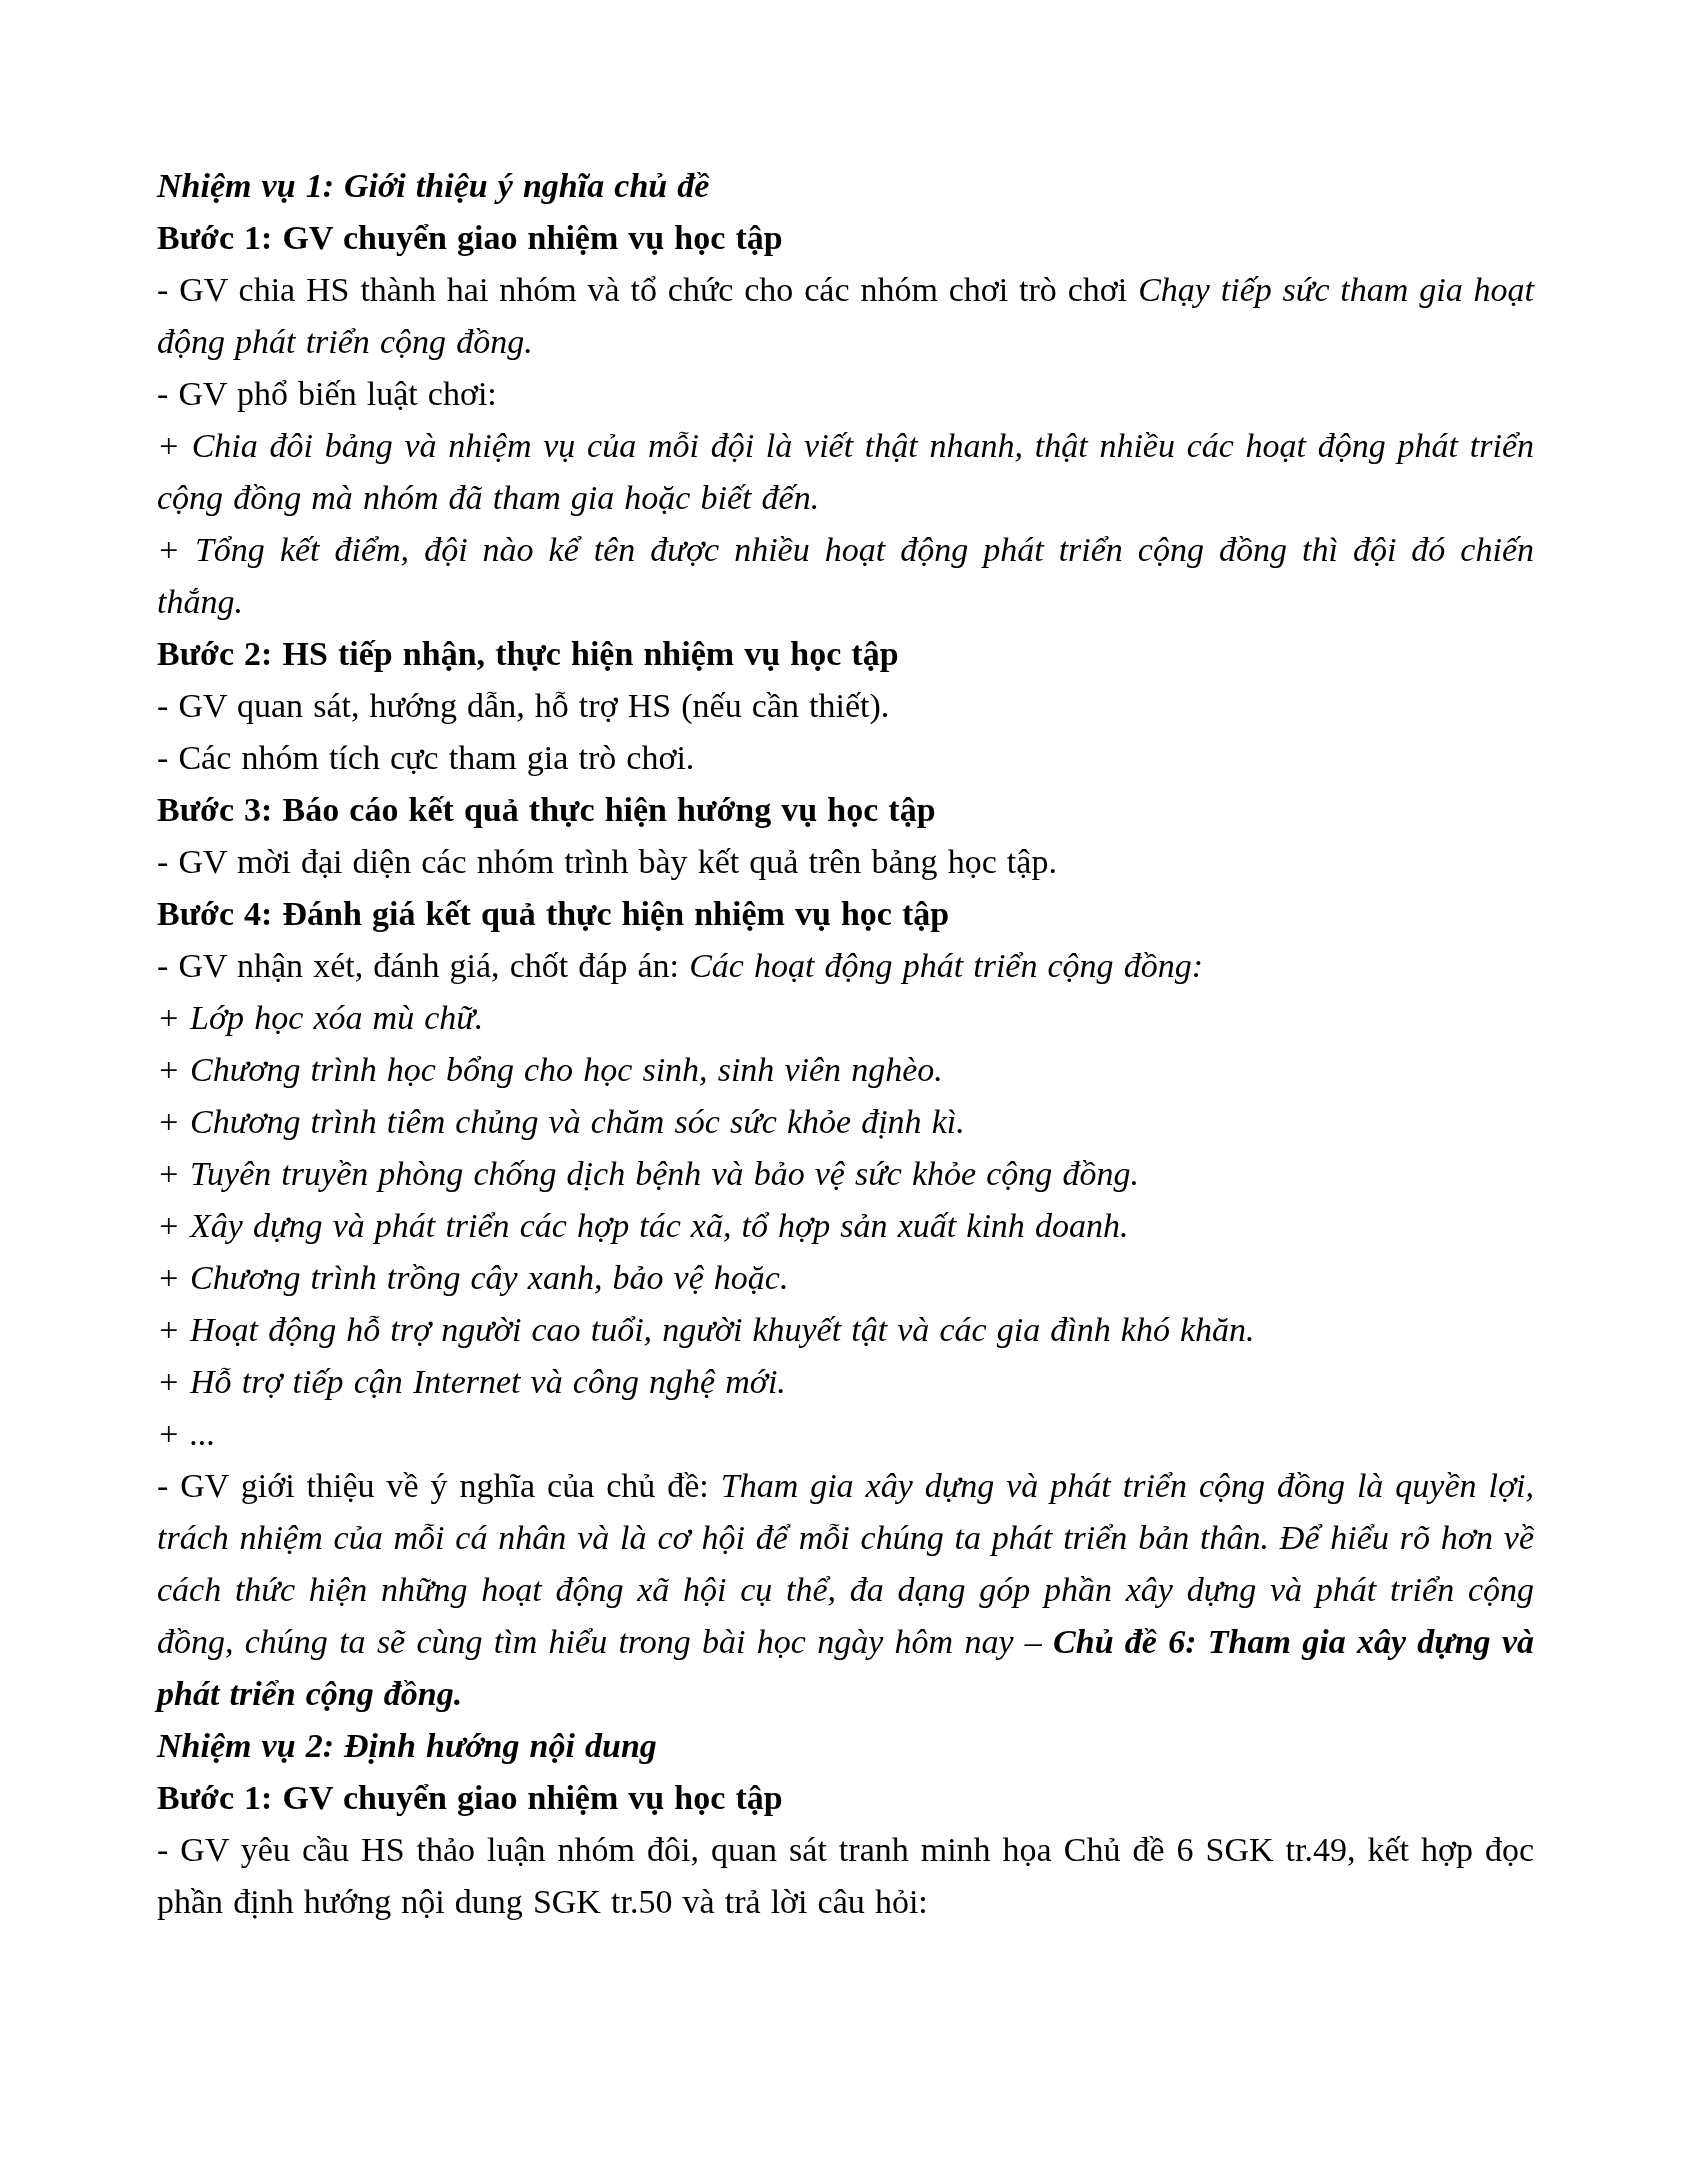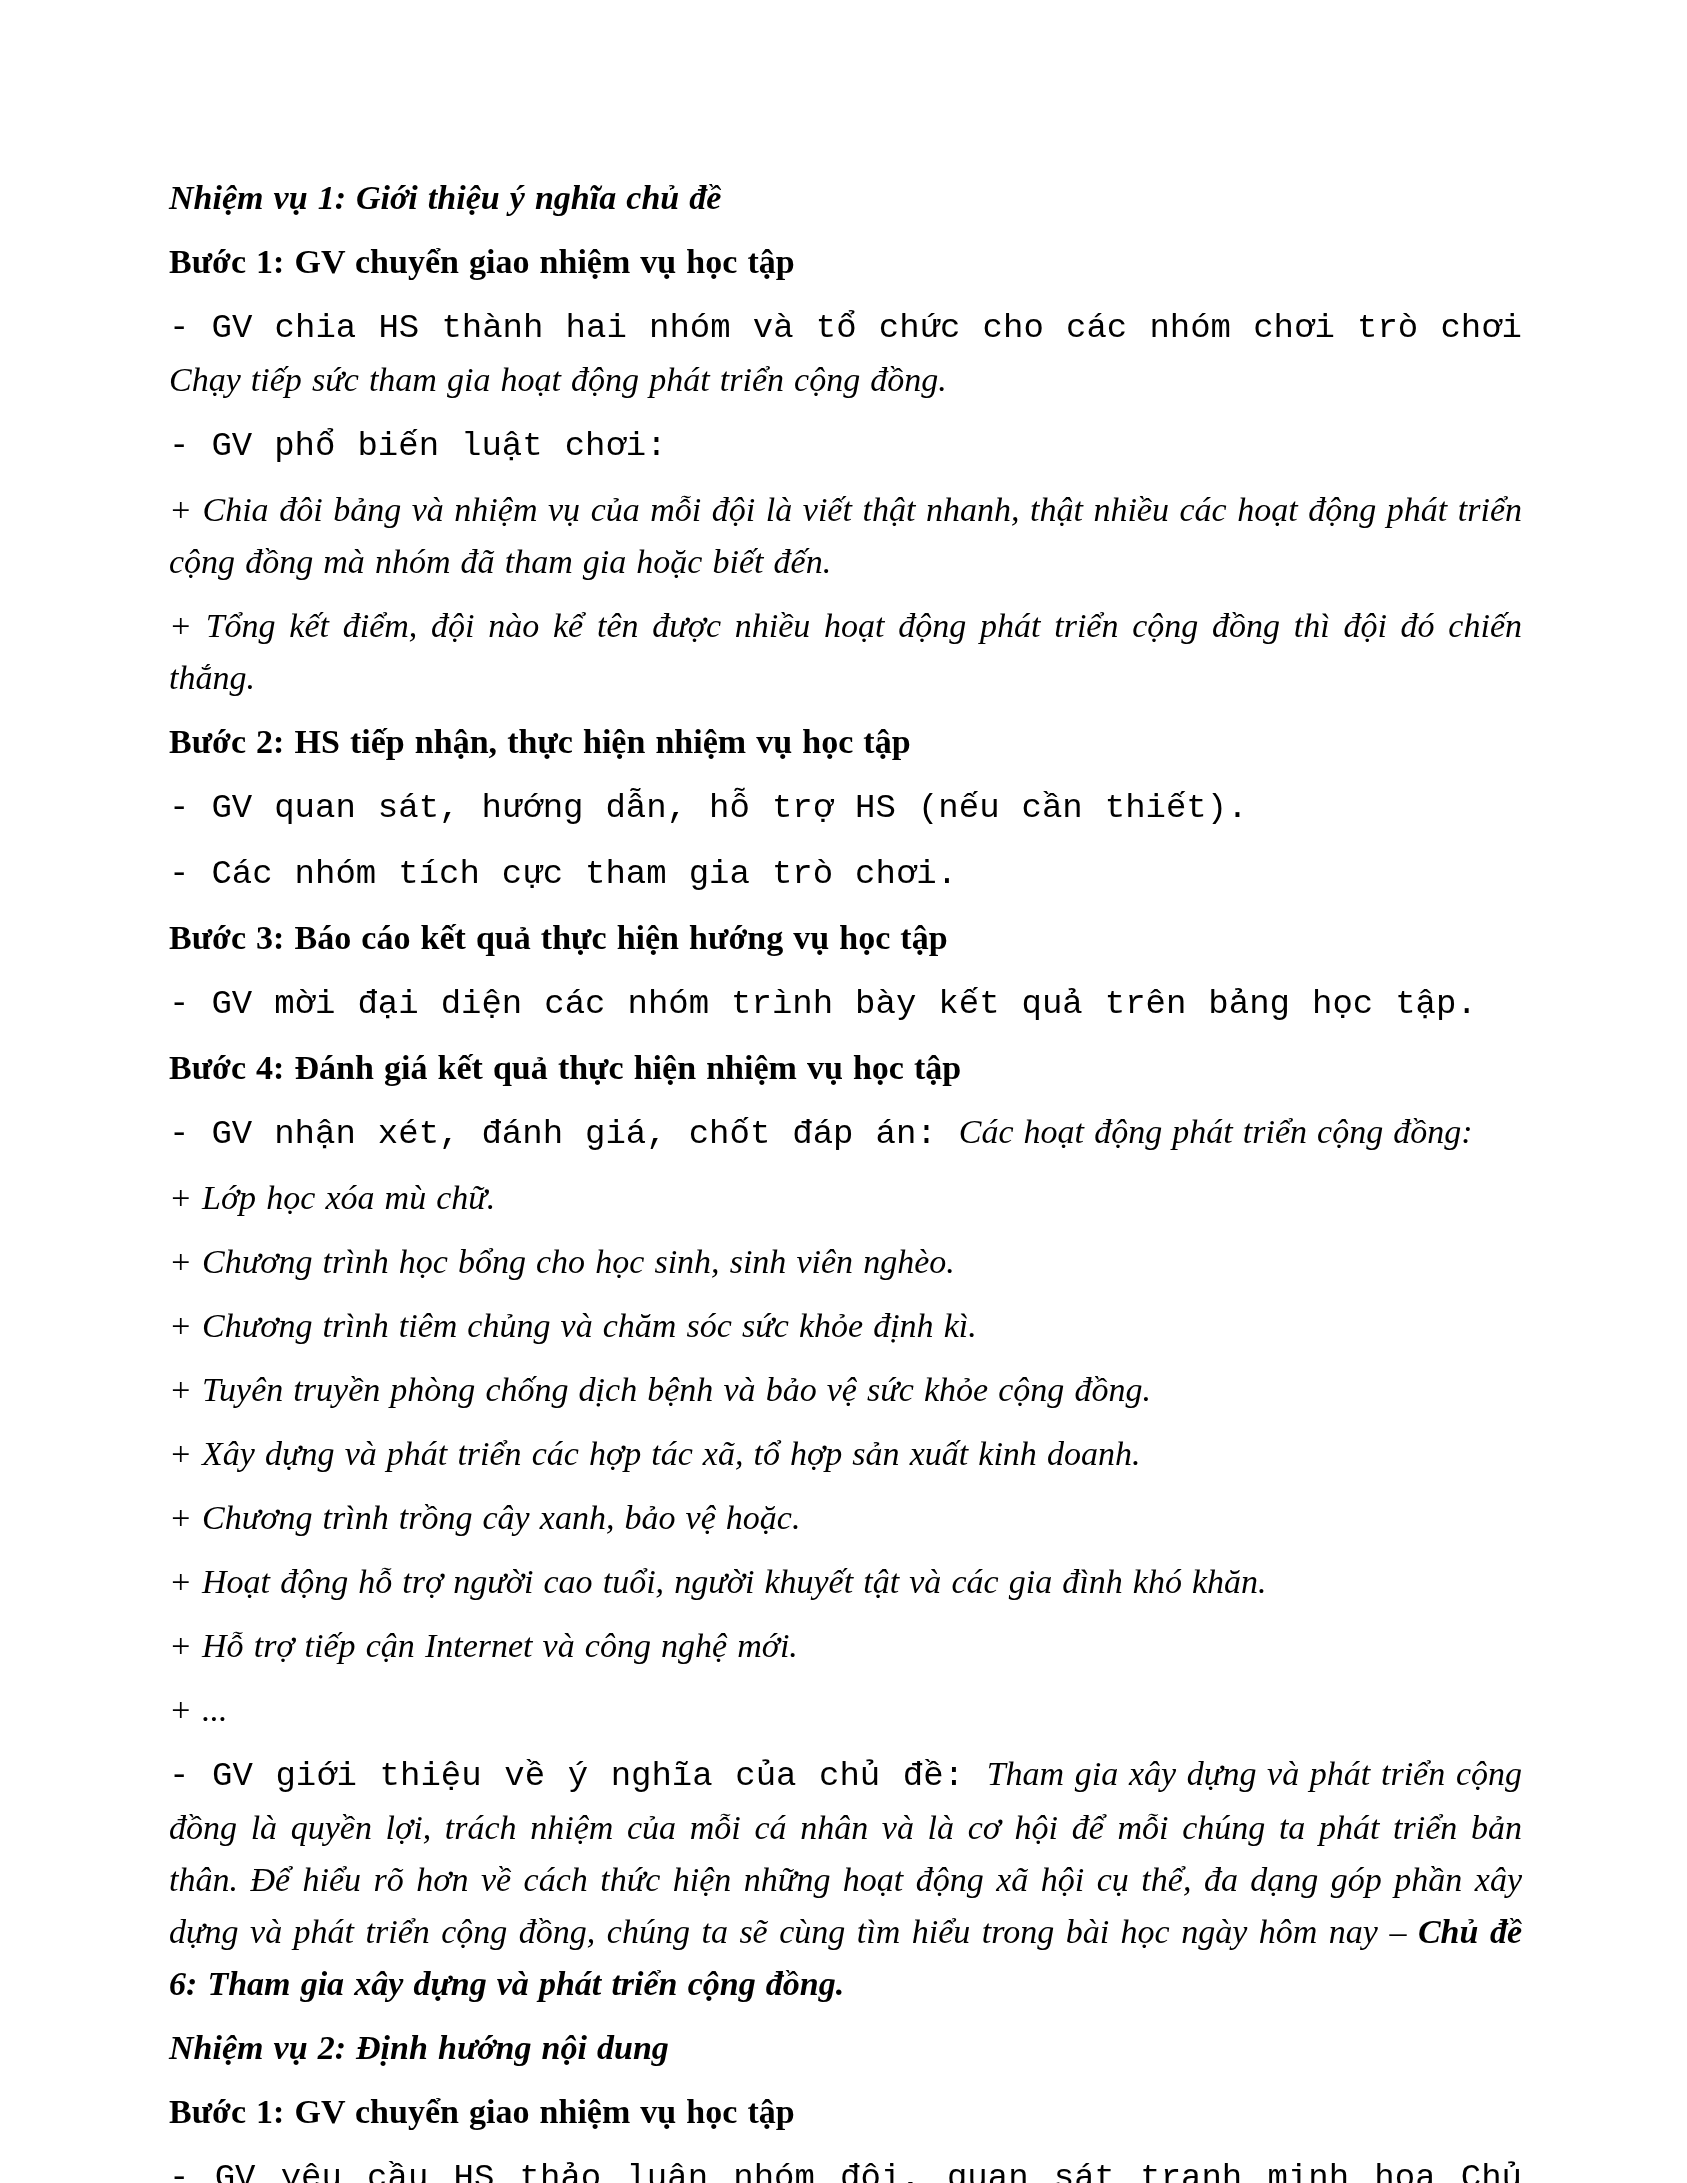--- a/index.html
+++ b/index.html
@@ -23,29 +23,29 @@
     height: 2183px;
     background: #ffffff;
   }
   .doc {
     position: absolute;
     left: 157px;
     top: 160px;
     width: 1377px;
   }
   p.para {
-    margin: 12px;
+    margin: 0;
     padding: 0;
     font-size: 34px;
     line-height: 52px;
     text-align: justify;
     text-justify: inter-word;
     word-spacing: 1.6px;
   }
-  .r-n { font-weight: normal; font-style: normal; font-family: Liberation Mono, monospace; }
+  .r-n { font-weight: normal; font-style: normal; }
   .r-b { font-weight: bold;   font-style: normal; }
   .r-i { font-weight: normal; font-style: italic; }
   .r-bi { font-weight: bold;  font-style: italic; }
 </style>
 </head>
 <body>
 
 <div class="page">
   <div class="doc">
       <p class="para"><span class="r-bi">Nhiệm vụ 1: Giới thiệu ý nghĩa chủ đề</span></p>

